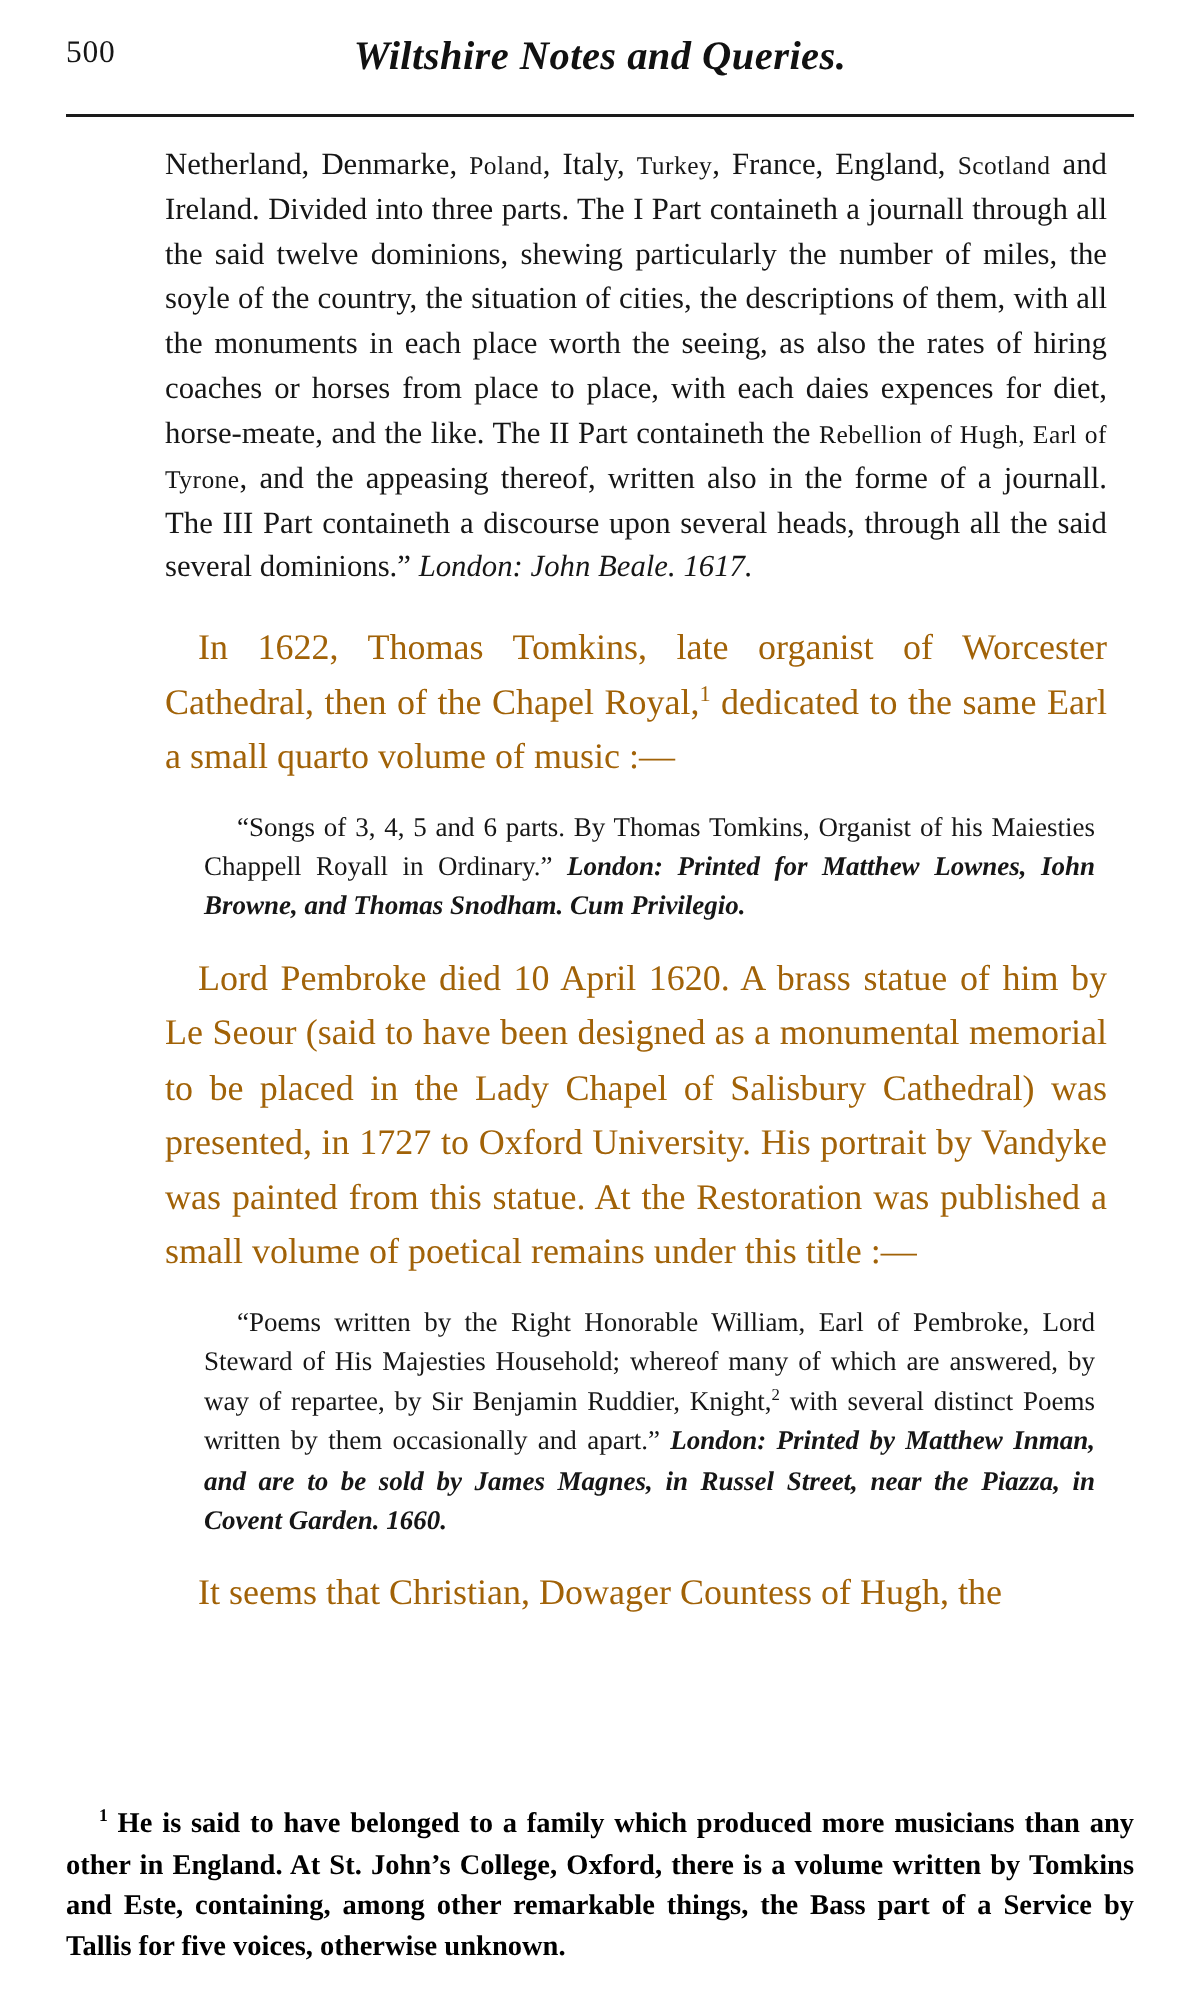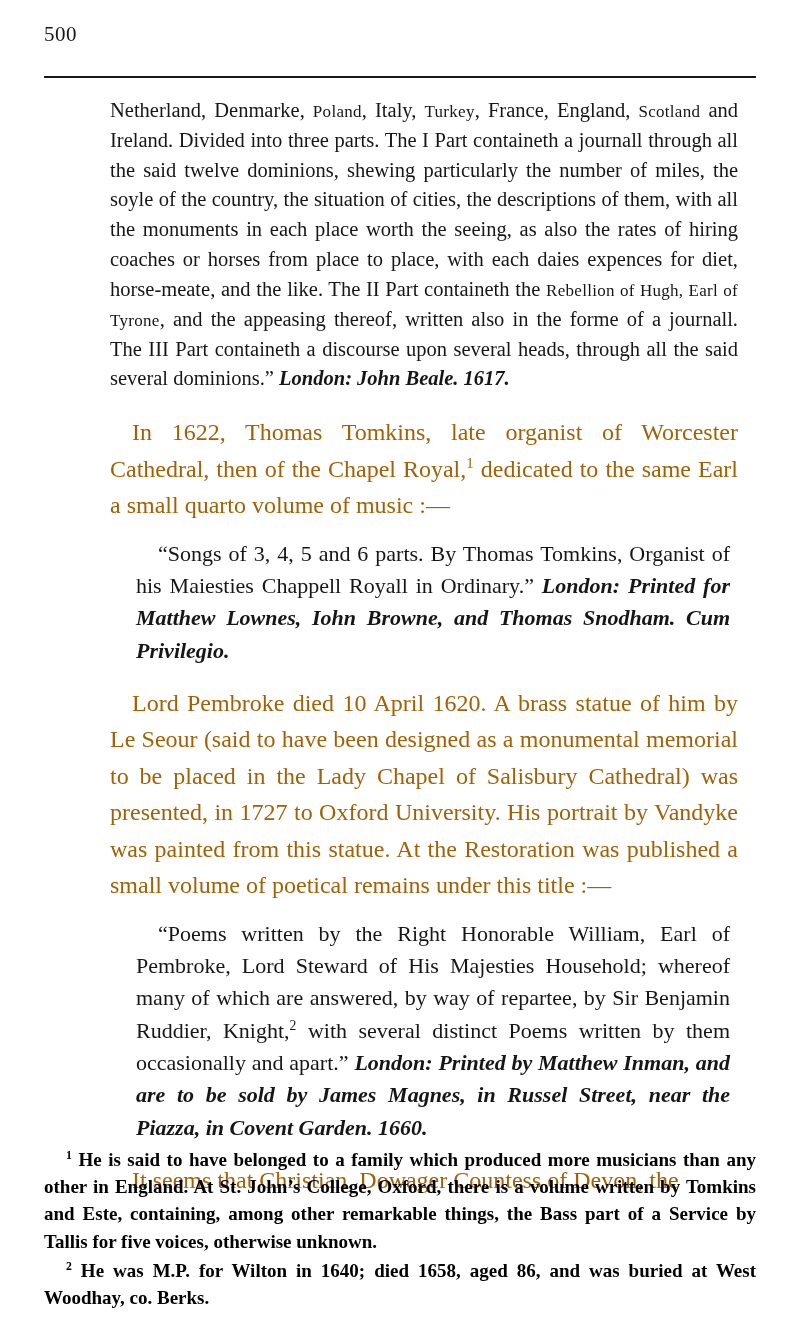--- a/index.html
+++ b/index.html
@@ -64,24 +64,24 @@
     margin-left: 52px;
     margin-right: 4px;
     color: #161616;
   }
   .quote-block .sc {
     font-size: 17px;
     letter-spacing: 0.3px;
   }
   .quote-block .imprint {
     font-style: italic;
-    font-weight: bold;
+    font-weight: normal;
   }
   .quote-indent {
-    font-size: 22px;
+    font-size: 18px;
     line-height: 1.47;
     text-align: justify;
     text-align-last: left;
     margin-left: 78px;
     margin-right: 12px;
     color: #161616;
   }
   .quote-indent .imprint {
     font-style: italic;
     font-weight: bold;
@@ -133,20 +133,21 @@
     width: 22px;
   }
 </style>
 </head>
 <body>
 
 <div class="page">
 
   <div class="header">
     <div class="folio">500</div>
+    <div class="running-title">Wiltshire Notes and Queries.</div>
   </div>
 
   <hr class="rule">
 
   <div class="body">
 
     <p class="quote-block"><span>Netherland, Denmarke, </span><span class="sc">Poland</span><span>, Italy, </span><span class="sc">Turkey</span><span>, France, England, </span><span class="sc">Scotland</span><span> and Ireland.  Divided into three parts.  The I Part containeth a journall through all the said twelve dominions, shewing particularly the number of miles, the soyle of the country, the situation of cities, the descriptions of them, with all the monuments in each place worth the seeing, as also the rates of hiring coaches or horses from place to place, with each daies expences for diet, horse-meate, and the like.  The II Part containeth the </span><span class="sc">Rebellion of Hugh, Earl of Tyrone</span><span>, and the appeasing thereof, written also in the forme of a journall.  The III Part containeth a discourse upon several heads, through all the said several dominions.” </span><span class="imprint">London: John Beale.  1617.</span></p>
 
     <div class="gap-a"></div>
 
@@ -159,22 +160,21 @@
     <div class="gap-c"></div>
 
     <p class="main-para"><span class="indent"></span><span>Lord Pembroke died 10 April 1620.   A brass statue of him by  Le  Seour  (said  to  have  been  designed  as  a  monumental memorial  to  be  placed  in  the  Lady  Chapel  of  Salisbury Cathedral)  was  presented,  in  1727  to  Oxford  University.   His portrait  by  Vandyke  was  painted  from  this  statue.   At  the Restoration  was  published  a  small  volume  of  poetical  remains under this title :—</span></p>
 
     <div class="gap-d"></div>
 
     <p class="quote-indent"><span class="indent"></span><span>“Poems  written  by  the  Right  Honorable  William,  Earl  of Pembroke, Lord Steward of His Majesties Household; whereof many of which are answered, by way of repartee, by Sir Benjamin Ruddier,  Knight,</span><sup>2</sup><span> with  several  distinct  Poems  written  by  them occasionally and apart.”  </span><span class="imprint">London: Printed by Matthew Inman, and are to be sold by James Magnes, in Russel Street, near the Piazza, in Covent Garden.  1660.</span></p>
 
     <div class="gap-e"></div>
 
-    <p class="main-para last"><span class="indent"></span><span>It seems that Christian, Dowager Countess of Devon, the</span></p>
+    <p class="main-para last"><span class="indent"></span><span>It seems that Christian, Dowager Countess of Hugh, the</span></p>
 
   </div>
 
   <div class="footnotes">
     <p class="footnote"><span class="fn-indent"></span><sup>1</sup><span> He  is  said  to  have  belonged  to  a  family  which  produced  more musicians than any other in England.   At St. John’s College, Oxford, there is a volume written by Tomkins and Este, containing, among other remarkable  things,  the  Bass  part  of  a  Service  by  Tallis  for  five  voices,  otherwise unknown.</span></p>
-    <p class="footnote"><span class="fn-indent"></span><sup>2</sup><span> He was M.P. for Wilton in 1640; died 1658, aged 86, and was buried at West Woodhay, co. Berks.</span></p>
   </div>
 
 </div>
 
 </body></html>

